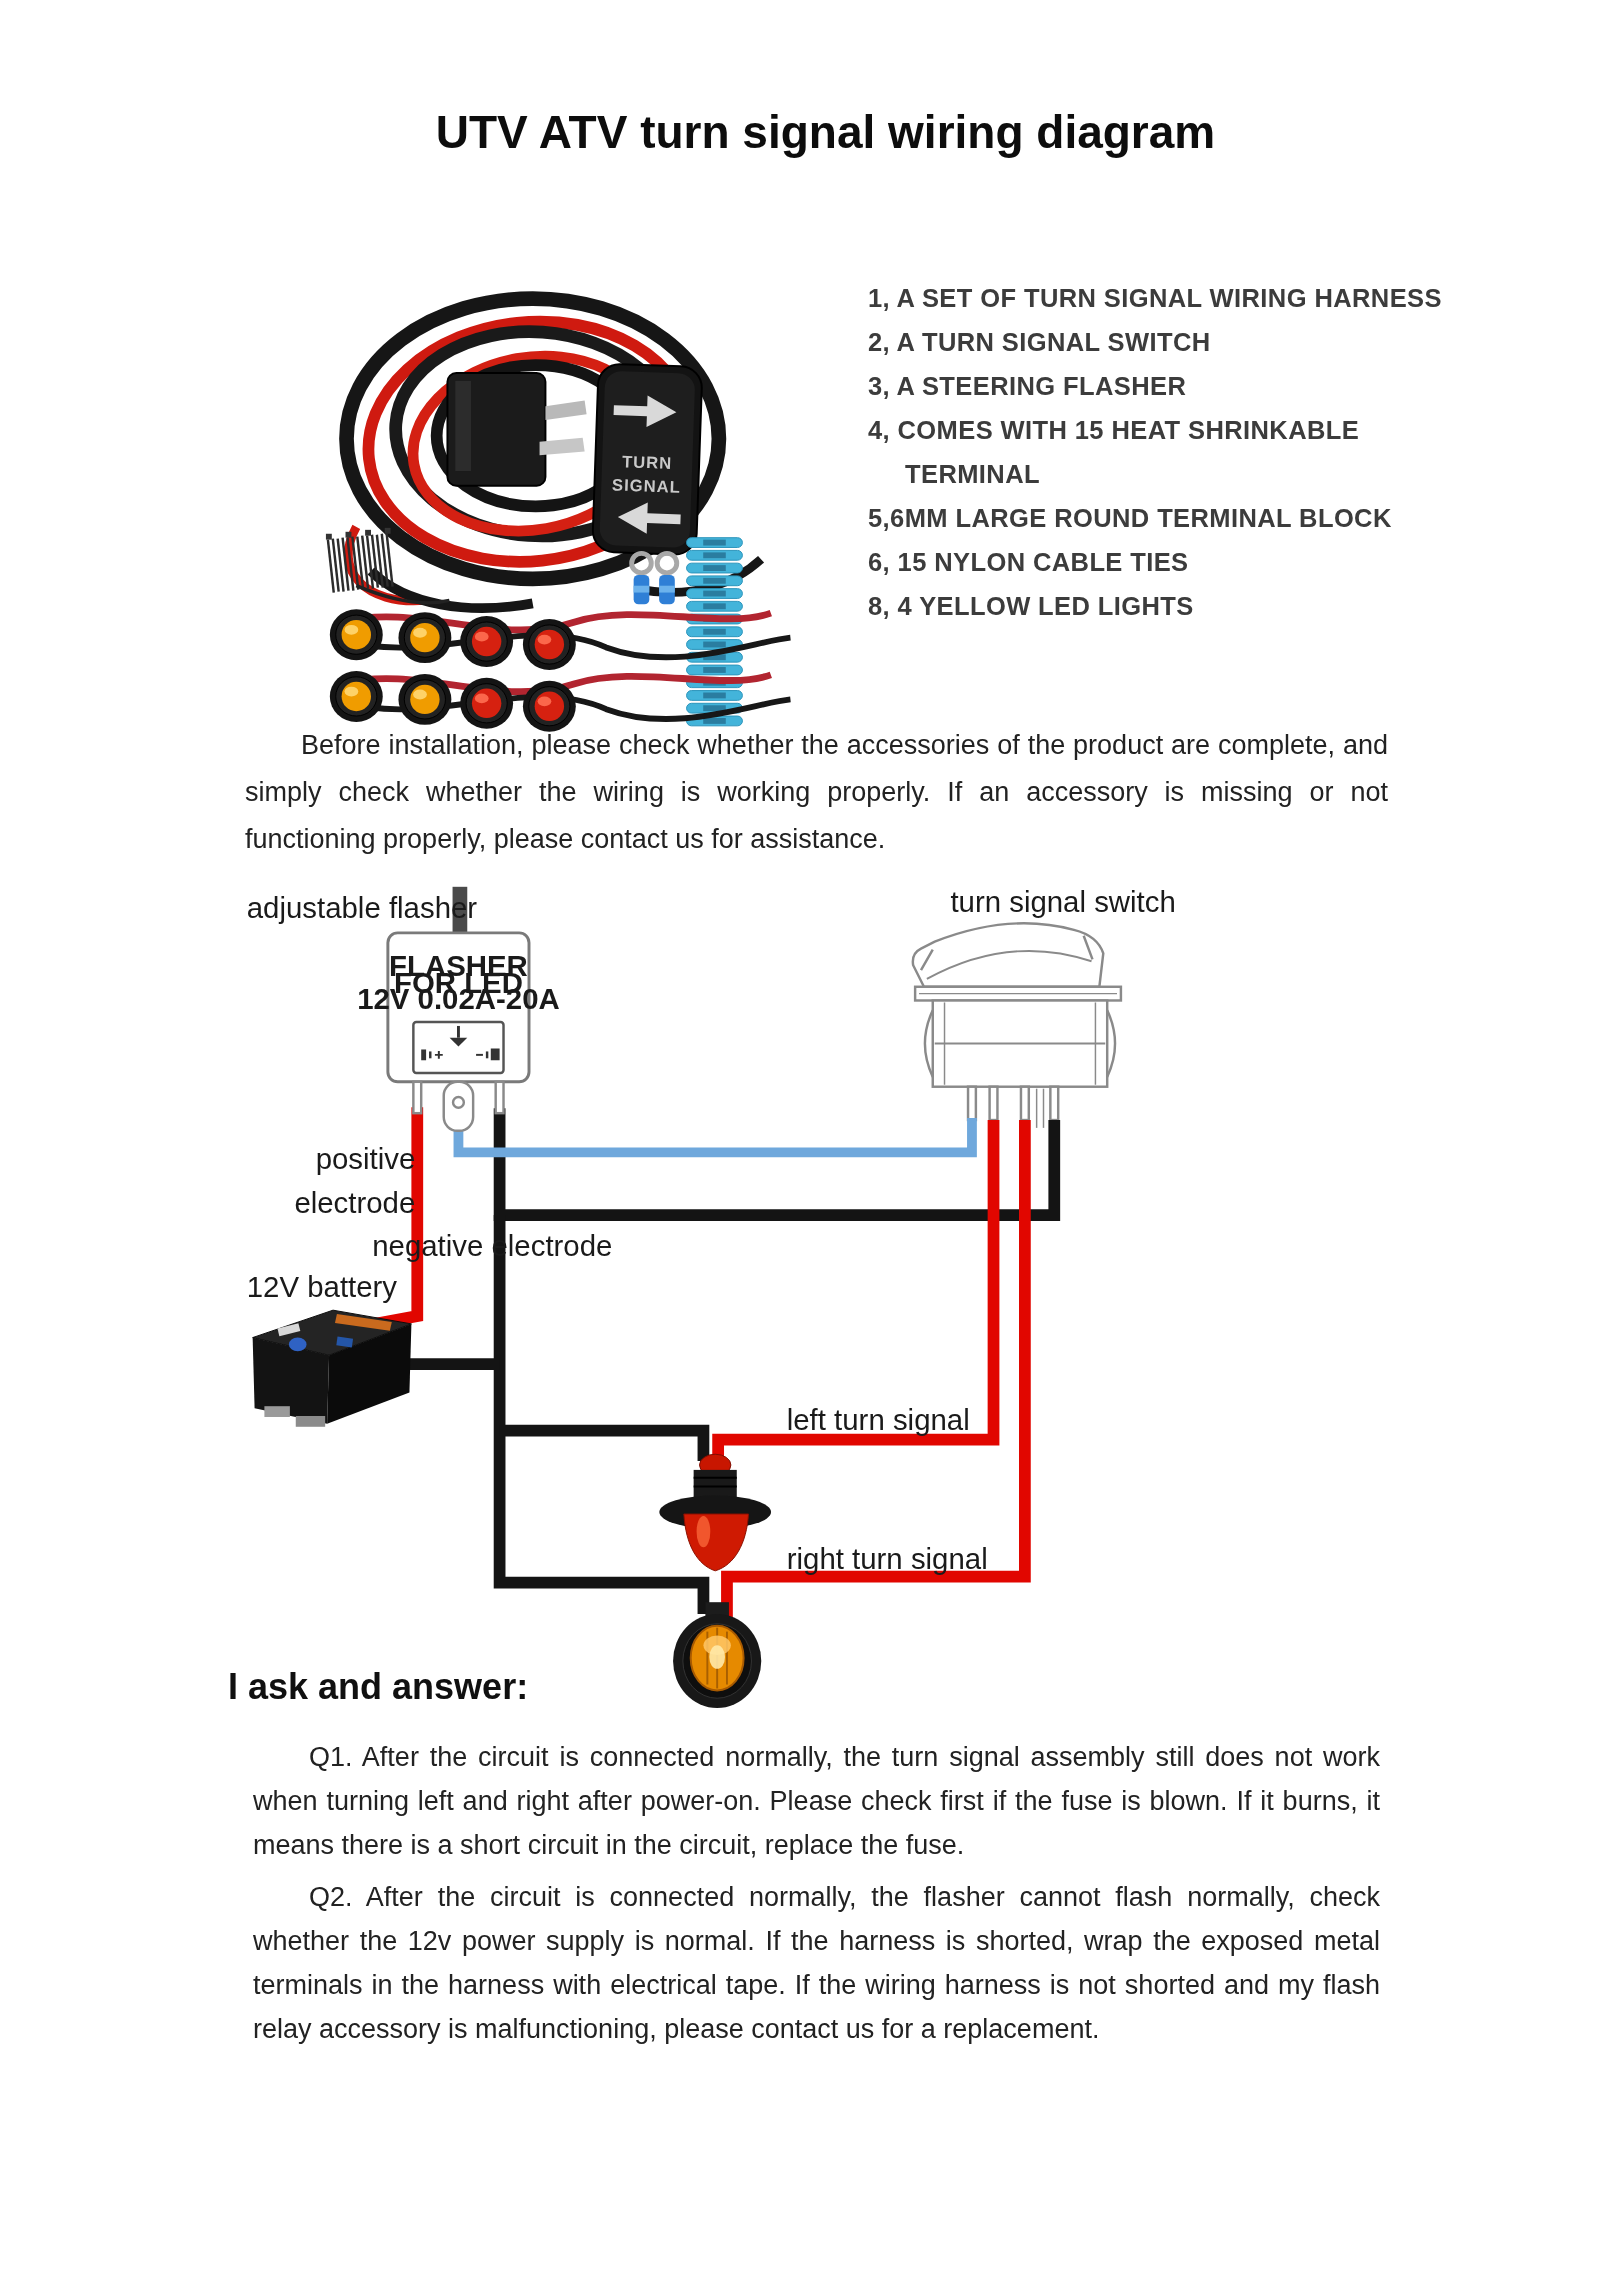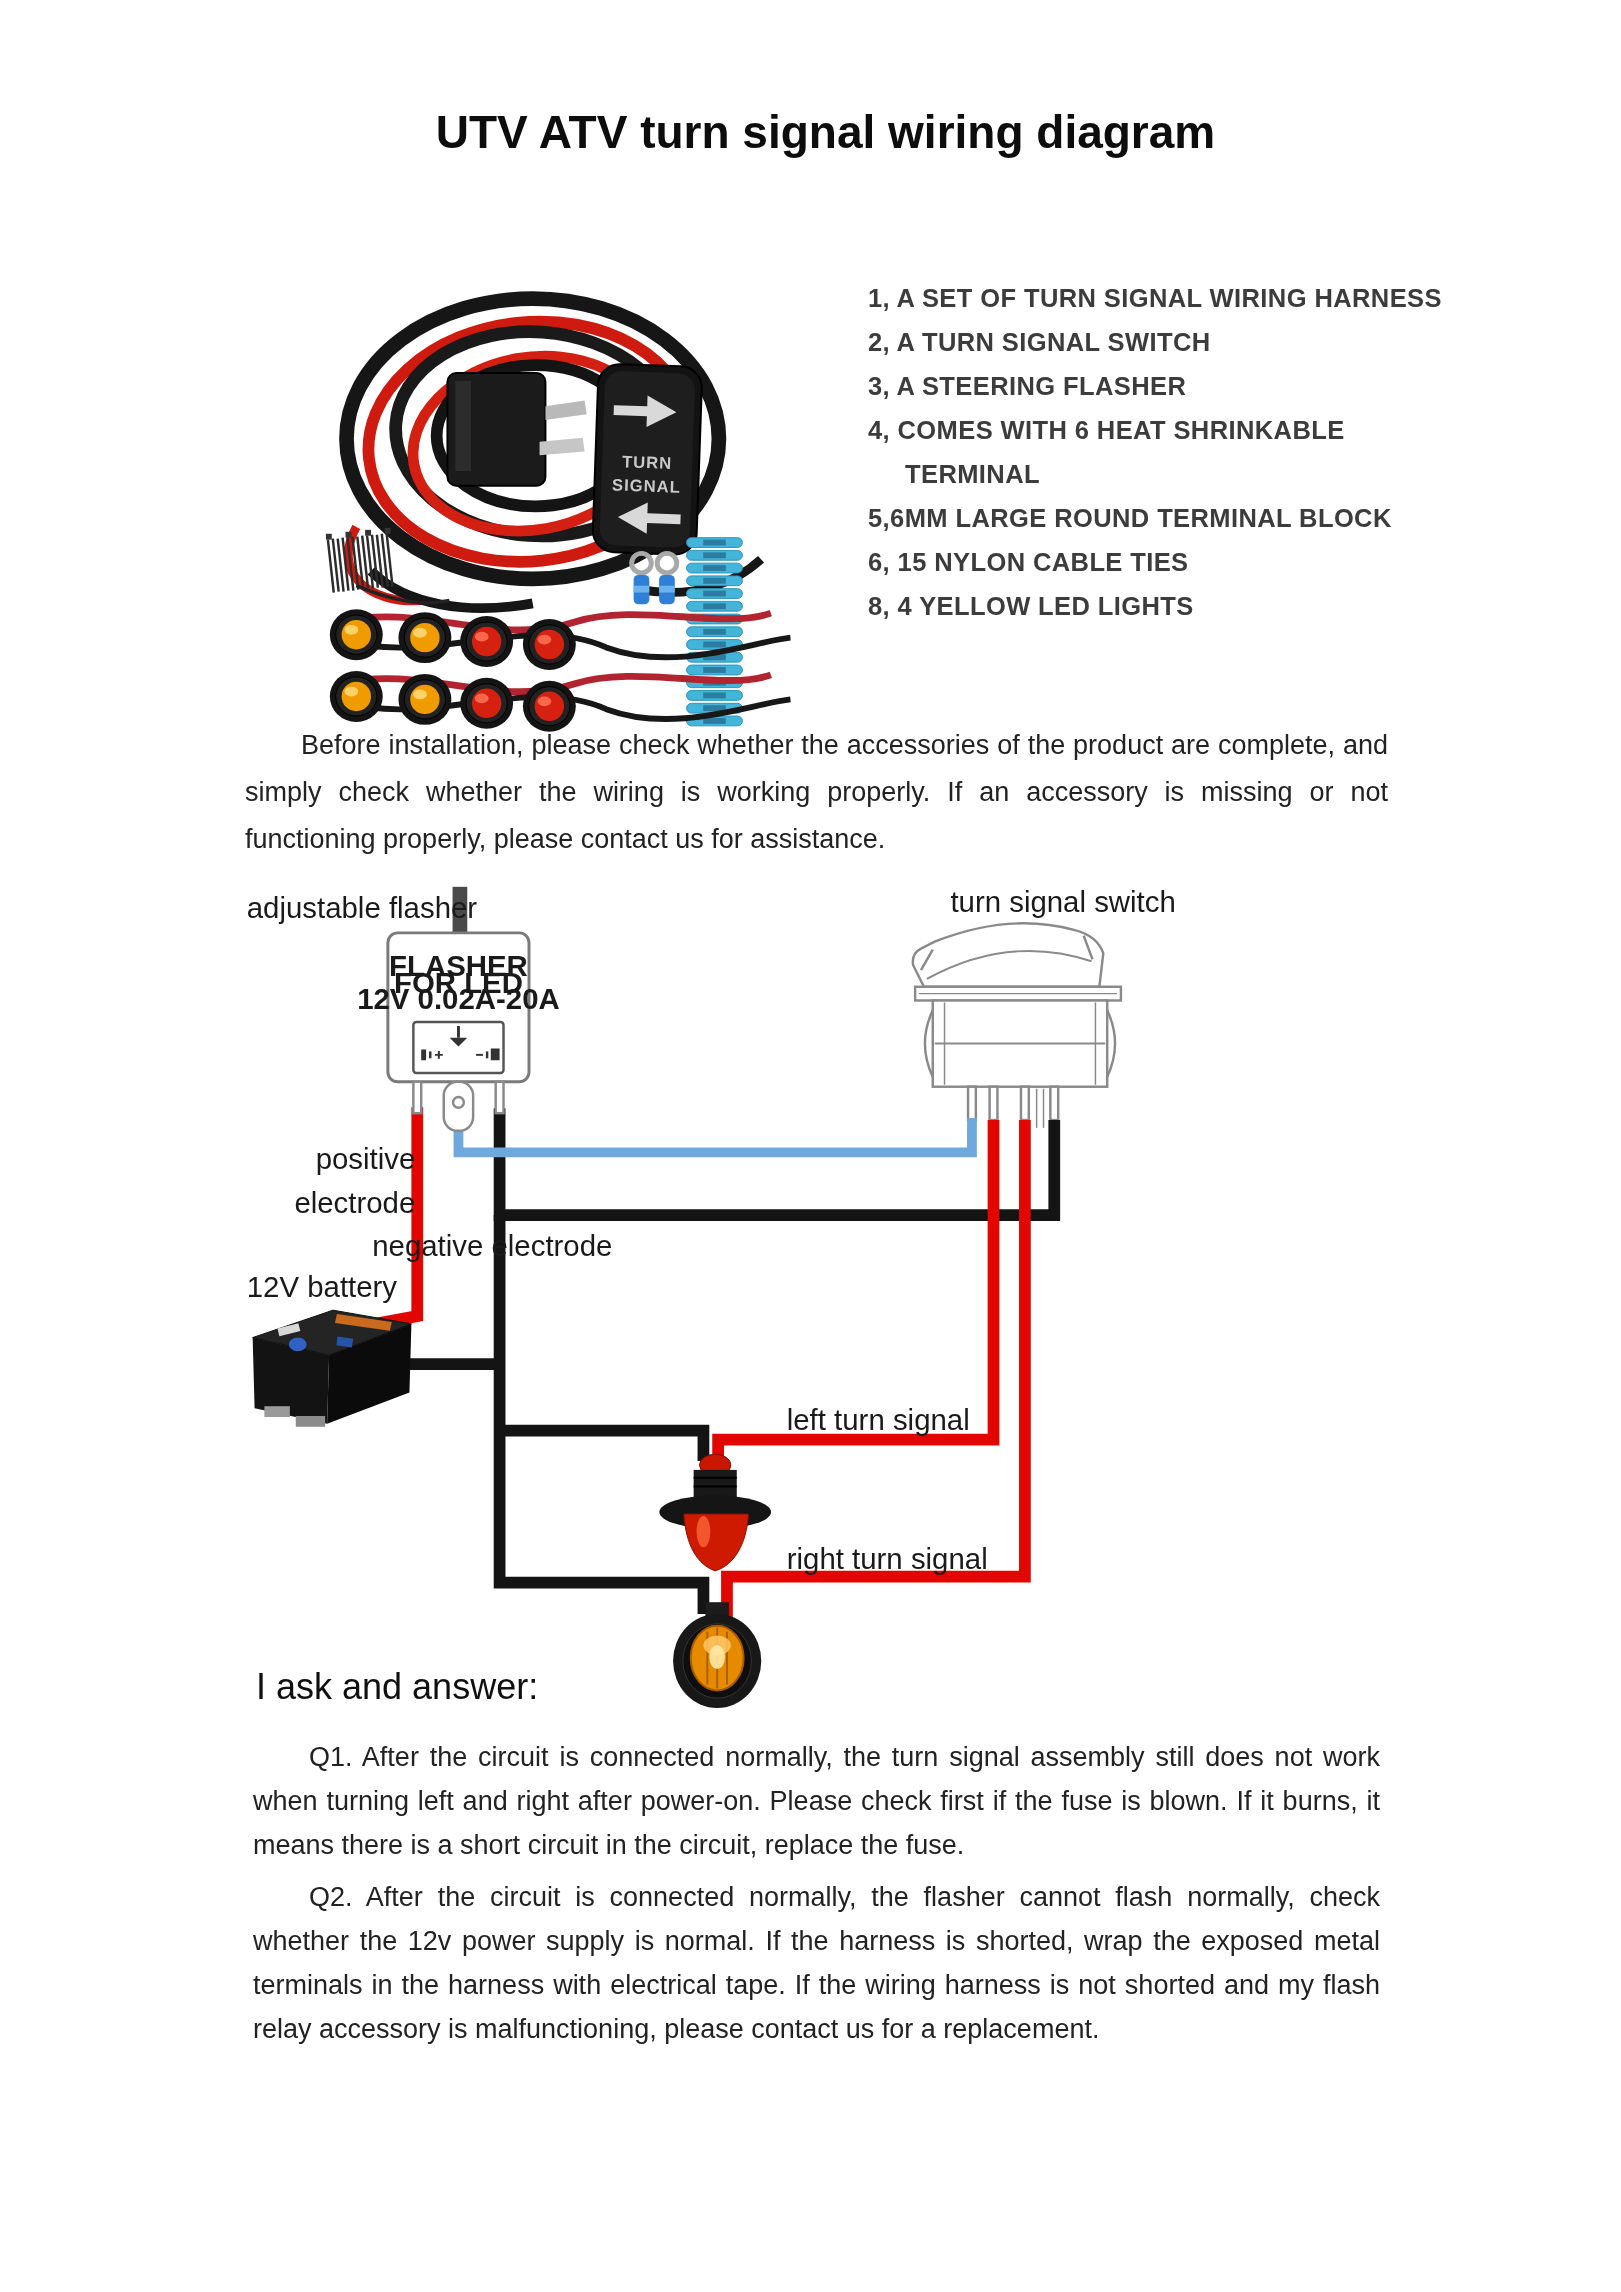--- a/index.html
+++ b/index.html
@@ -9,22 +9,22 @@
          font-size:46px;font-weight:700;color:#0d0d0d;margin:15px;letter-spacing:0px;}
   .kit{position:absolute;left:312px;top:277px;width:510px;height:490px;}
   .components{position:absolute;left:868px;top:276px;width:549px;
               font-size:25.5px;color:#3c3c3c;letter-spacing:0.4px;}
   .components .item{line-height:44px;white-space:nowrap;font-weight:bold;}
   .components .indent{padding-left:37px;}
   .intro{position:absolute;left:245px;top:722px;width:1143px;margin:0;
          font-size:27px;line-height:47px;text-align:justify;text-indent:56px;color:#222;}
   .diagram{position:absolute;left:235px;top:877px;width:1176px;height:882px;}
   .diagram svg text{font-size:30px;fill:#1a1a1a;}
-  .qa-heading{position:absolute;left:256px;top:1666px;margin:0;
-              font-size:36px;font-weight:400;color:#101010;}
+  .qa-heading{position:absolute;left:228px;top:1666px;margin:0;
+              font-size:36px;font-weight:700;color:#101010;}
   .qa-text{position:absolute;left:245px;top:1727px;width:1143px;}
   .qa-text p{margin:8px;font-size:27px;line-height:44px;text-align:justify;
              text-indent:56px;color:#222;}
 </style>
 </head>
 <body>
 
 <div class="page">
 
   <h1 class="title">UTV ATV turn signal wiring diagram</h1>
@@ -187,21 +187,21 @@
             <ellipse cx="237" cy="433" rx="7" ry="5" fill="#ff6f52" opacity="0.9"></ellipse>
           </g>
       </g>
     </svg>
   </div>
 
   <div class="components">
     <div class="item">1, A SET OF TURN SIGNAL WIRING HARNESS</div>
     <div class="item">2, A TURN SIGNAL SWITCH</div>
     <div class="item">3, A STEERING FLASHER</div>
-    <div class="item">4, COMES WITH 6 HEAT SHRINKABLE</div>
+    <div class="item">4, COMES WITH 15 HEAT SHRINKABLE</div>
     <div class="item indent">TERMINAL</div>
     <div class="item">5,6MM LARGE ROUND TERMINAL BLOCK</div>
     <div class="item">6, 15 NYLON CABLE TIES</div>
     <div class="item">8, 4 YELLOW LED LIGHTS</div>
   </div>
 
   <p class="intro">Before installation, please check whether the accessories of the product are complete, and simply check whether the wiring is working properly. If an accessory is missing or not functioning properly, please contact us for assistance.</p>
 
   <div class="diagram">
     <svg viewBox="0 0 1200 900" width="1176" height="882">

